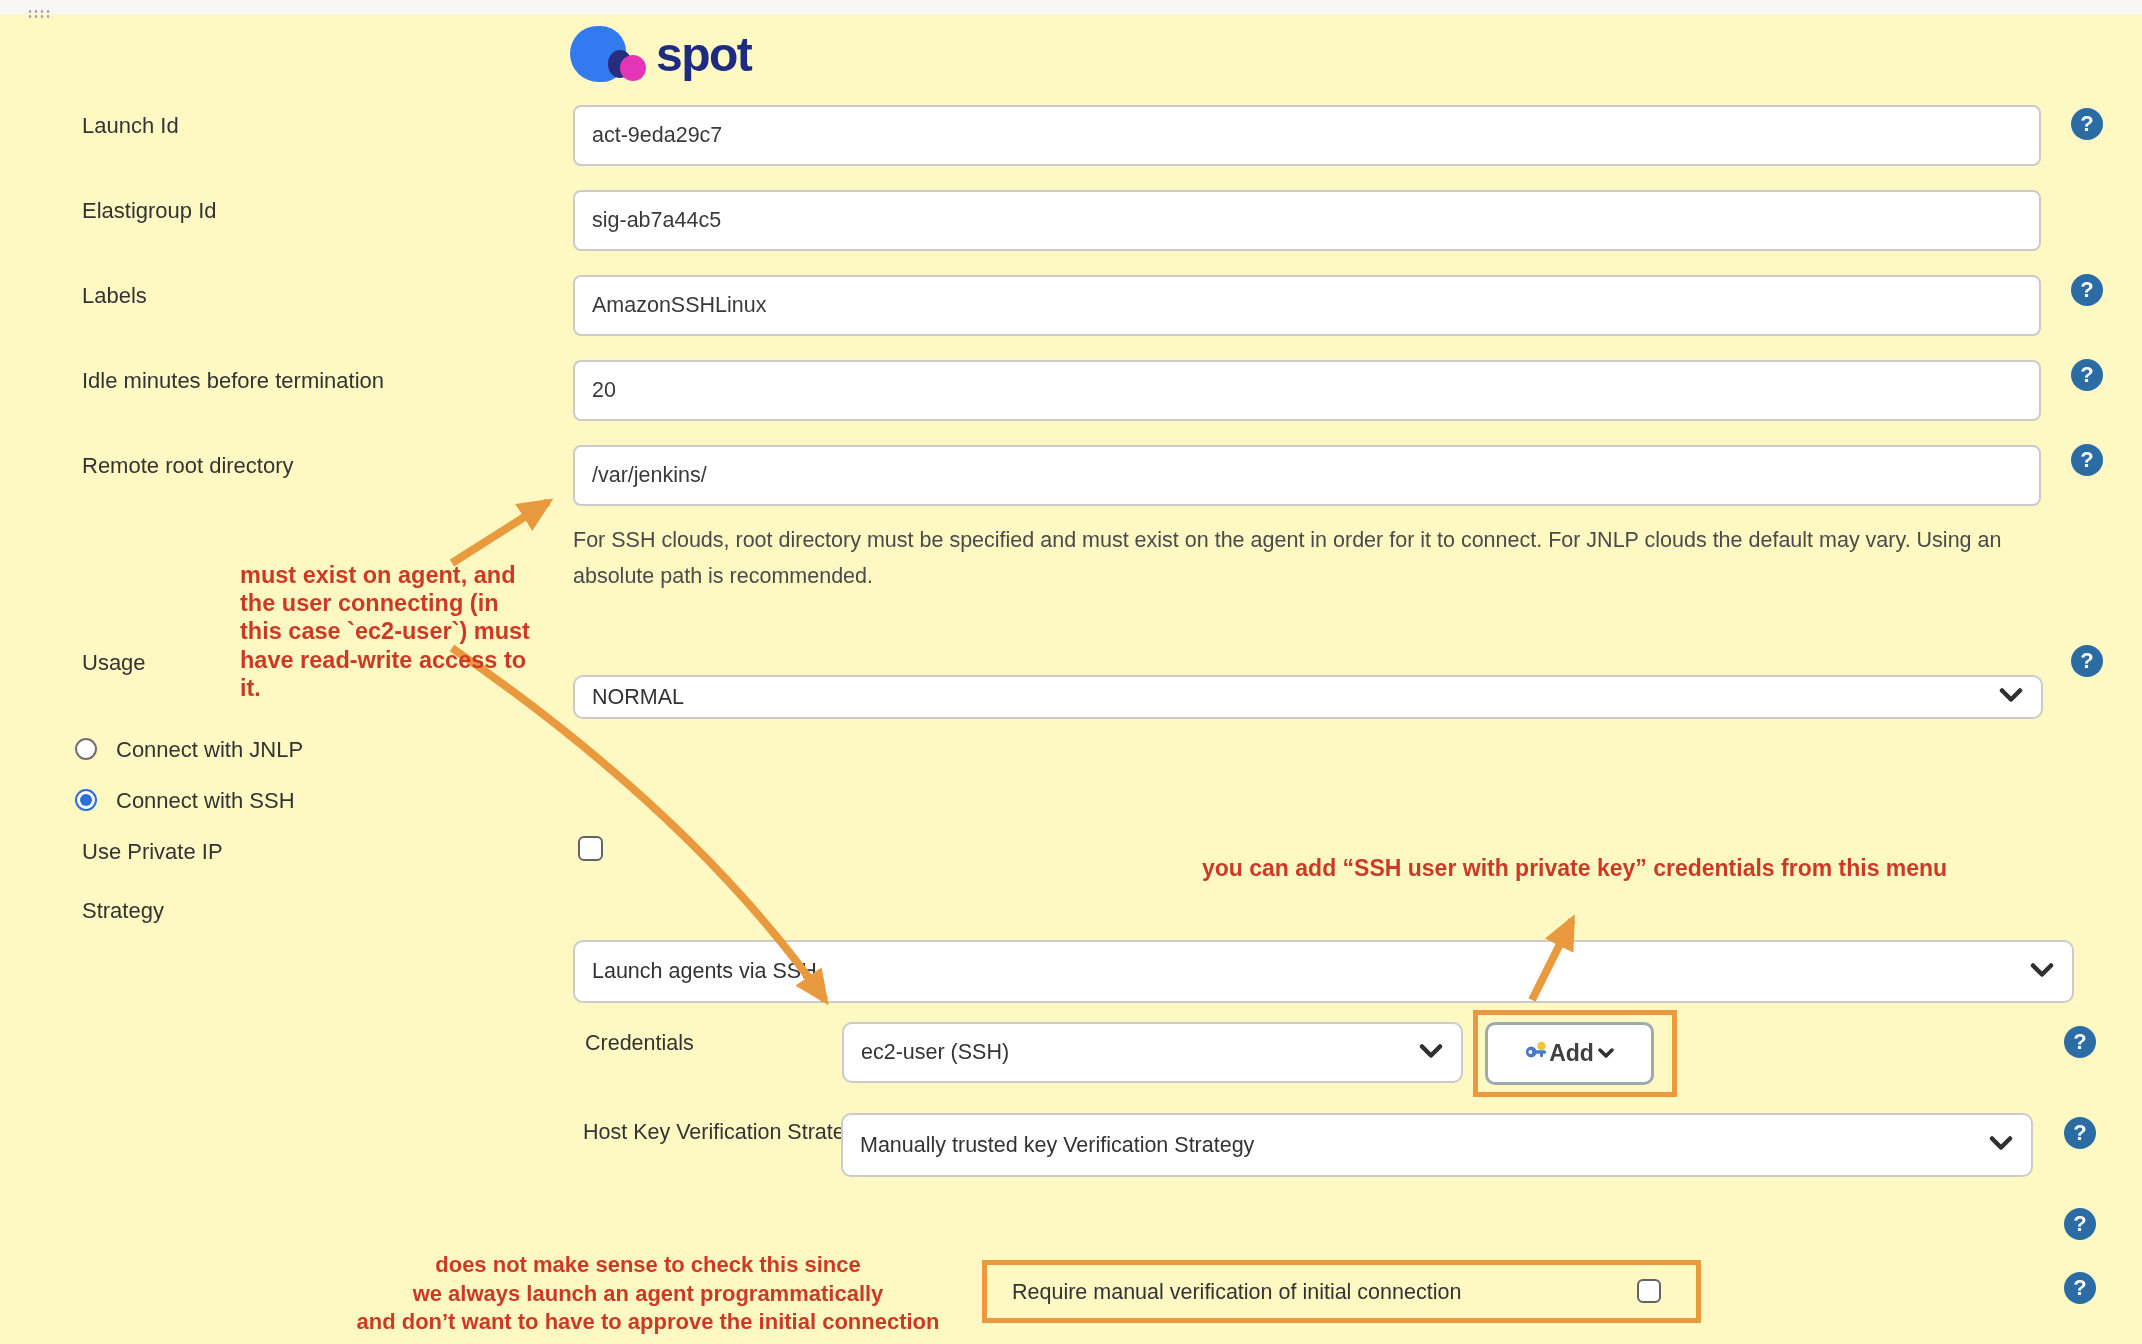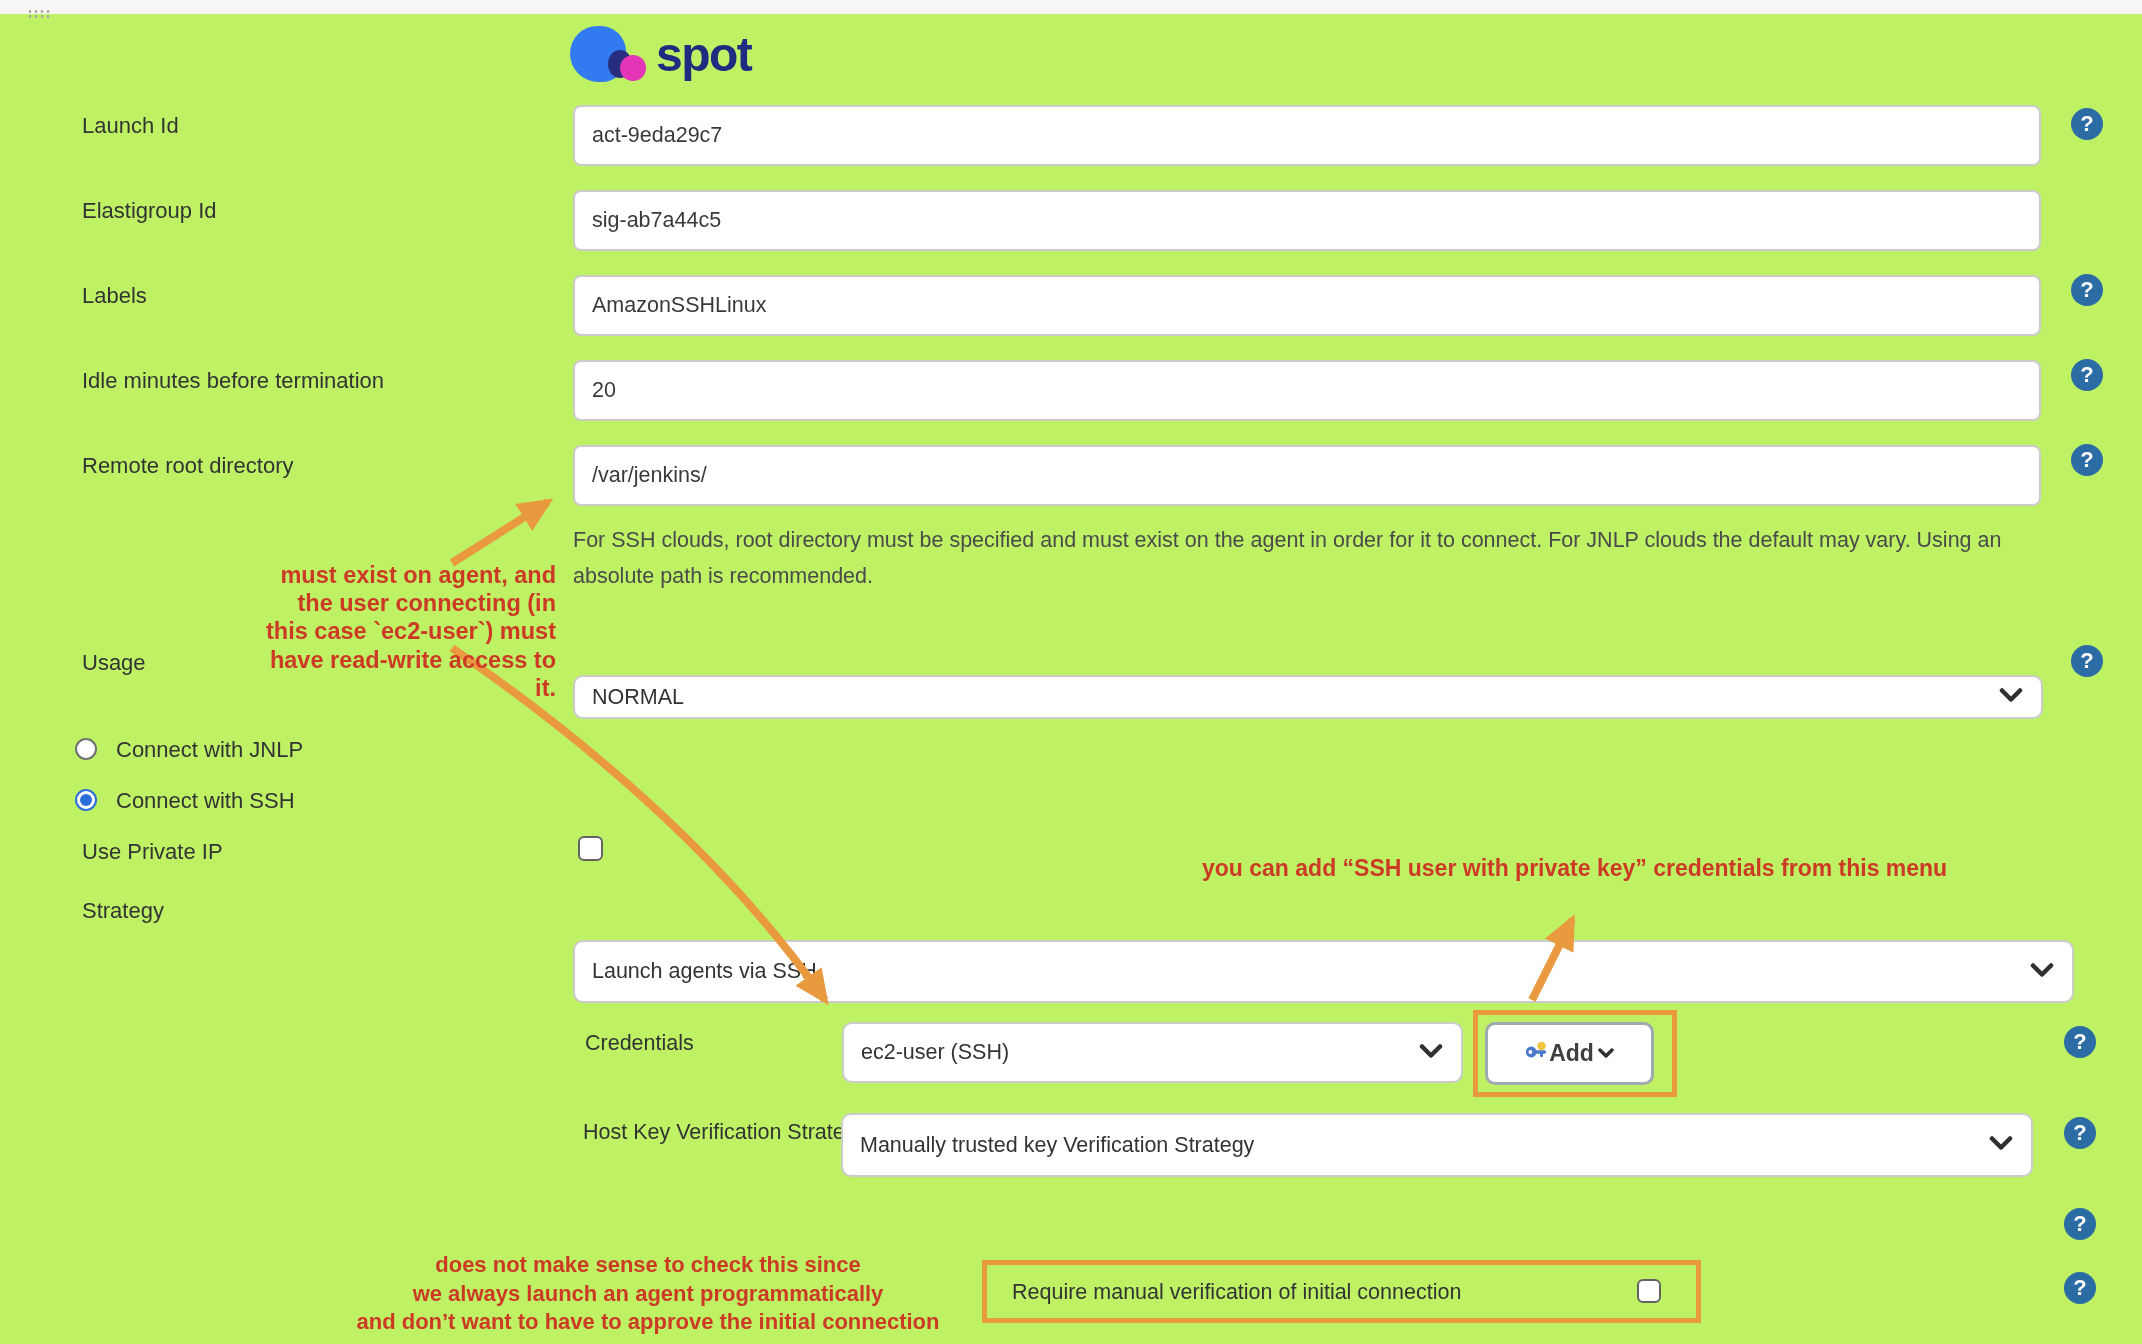--- a/index.html
+++ b/index.html
@@ -1,17 +1,17 @@
 <!DOCTYPE html>
 <html><head>
 <meta charset="utf-8">
 <style>
   html,body{margin:0;padding:0;background:#fff;}
   body{font-family:"Liberation Sans","DejaVu Sans",sans-serif;}
-  #canvas{position:relative;width:2142px;height:1344px;background:#bef264;overflow:hidden;}
+  #canvas{position:relative;width:2142px;height:1344px;background:#fef9c3;overflow:hidden;}
   .topstrip{position:absolute;left:0;top:0;width:2142px;height:14px;background:#f8f7f5;}
   .dragdots{position:absolute;left:27px;top:9px;width:26px;height:9px;
     background-image:radial-gradient(circle,#b3aca6 1.3px,transparent 1.6px);
     background-size:6px 5px;}
   
   .logo{position:absolute;left:570px;top:24px;width:260px;height:64px;}
   .logo .blob{position:absolute;left:0;top:2px;width:56px;height:56px;border-radius:52% 48% 46% 54%;background:#327af0;}
   .logo .pink{position:absolute;left:50px;top:31px;width:26px;height:26px;border-radius:50%;background:#e335b5;}
   .logo .navy{position:absolute;left:38px;top:26px;width:24px;height:28px;border-radius:50%;background:#272e80;}
   .logo .word{position:absolute;left:86px;top:3px;font-size:48px;font-weight:800;color:#1d2b80;letter-spacing:-1.5px;}
@@ -26,21 +26,21 @@
   .select{position:absolute;background:#fff;border:2px solid #cbcbcb;border-radius:10px;box-sizing:border-box;
     display:flex;align-items:center;font-size:21.5px;color:#333;padding-left:17px;cursor:pointer;}
   .select .chev{position:absolute;right:18px;top:50%;transform:translateY(-50%);}
   .radio{position:absolute;width:22px;height:22px;border-radius:50%;background:#fff;border:2.5px solid #707070;box-sizing:border-box;cursor:pointer;}
   .radio.checked{border-color:#2d6fd9;}
   .radio.checked::after{content:"";position:absolute;left:2.5px;top:2.5px;width:12px;height:12px;border-radius:50%;background:#2d6fd9;}
   .rlabel{position:absolute;left:116px;font-size:22px;color:#333;}
   .checkbox{position:absolute;width:25px;height:25px;border:2.5px solid #636363;border-radius:6px;background:#fff;box-sizing:border-box;cursor:pointer;}
   
   .note{position:absolute;color:#cc3a26;font-weight:bold;z-index:6;}
-  .note-remote{left:240px;top:561px;width:316px;text-align:right;font-size:23.5px;line-height:28.2px;}
+  .note-remote{left:240px;top:561px;width:316px;text-align:left;font-size:23.5px;line-height:28.2px;}
   .note-cred{left:1202px;top:855px;font-size:23px;white-space:nowrap;}
   .note-bottom{left:340px;top:1251px;width:616px;text-align:center;font-size:22px;line-height:28.6px;}
   .hlbox{position:absolute;border:5px solid #ea9a3e;box-sizing:border-box;z-index:3;background:transparent;}
   
   .addbtn{position:absolute;left:1485px;top:1022px;width:169px;height:63px;border:3px solid #9fa9b0;border-radius:10px;
     box-sizing:border-box;background:#fff;display:flex;align-items:center;justify-content:center;gap:0;cursor:pointer;}
   .addbtn .albl{font-size:23px;font-weight:bold;color:#3f3f3f;}
   svg.overlay{position:absolute;left:0;top:0;z-index:5;pointer-events:none;}
 </style>
 </head>

